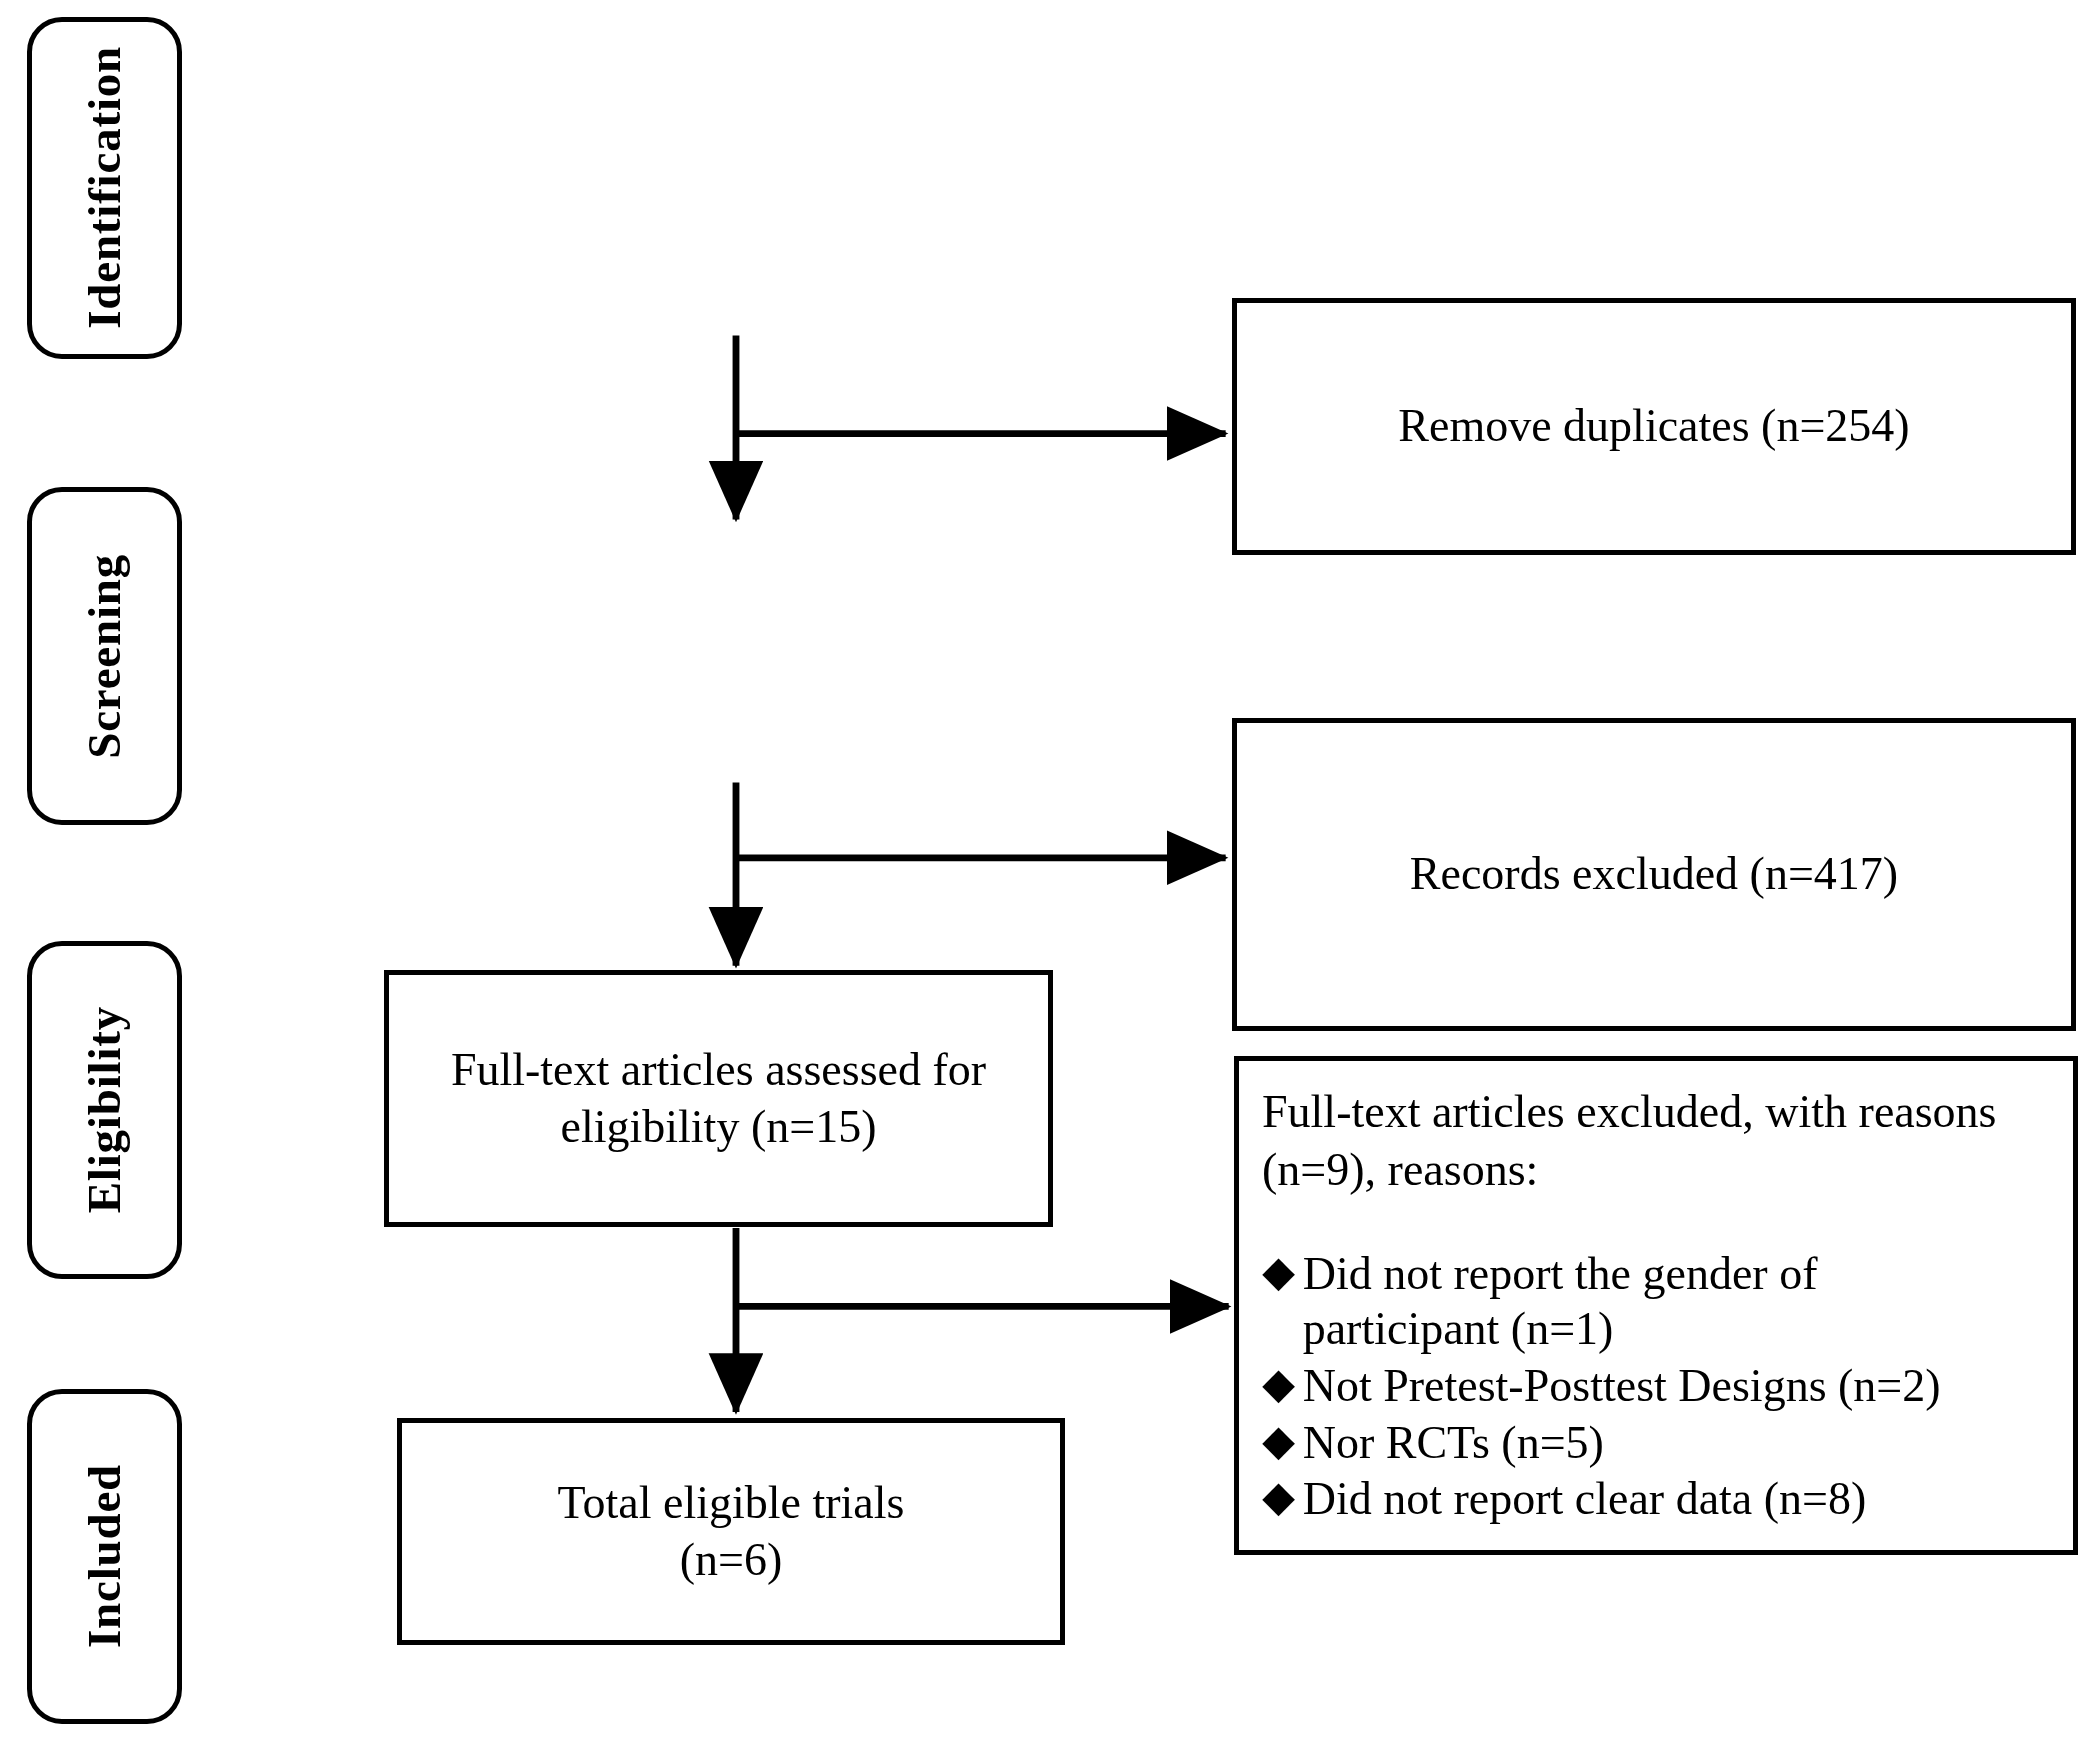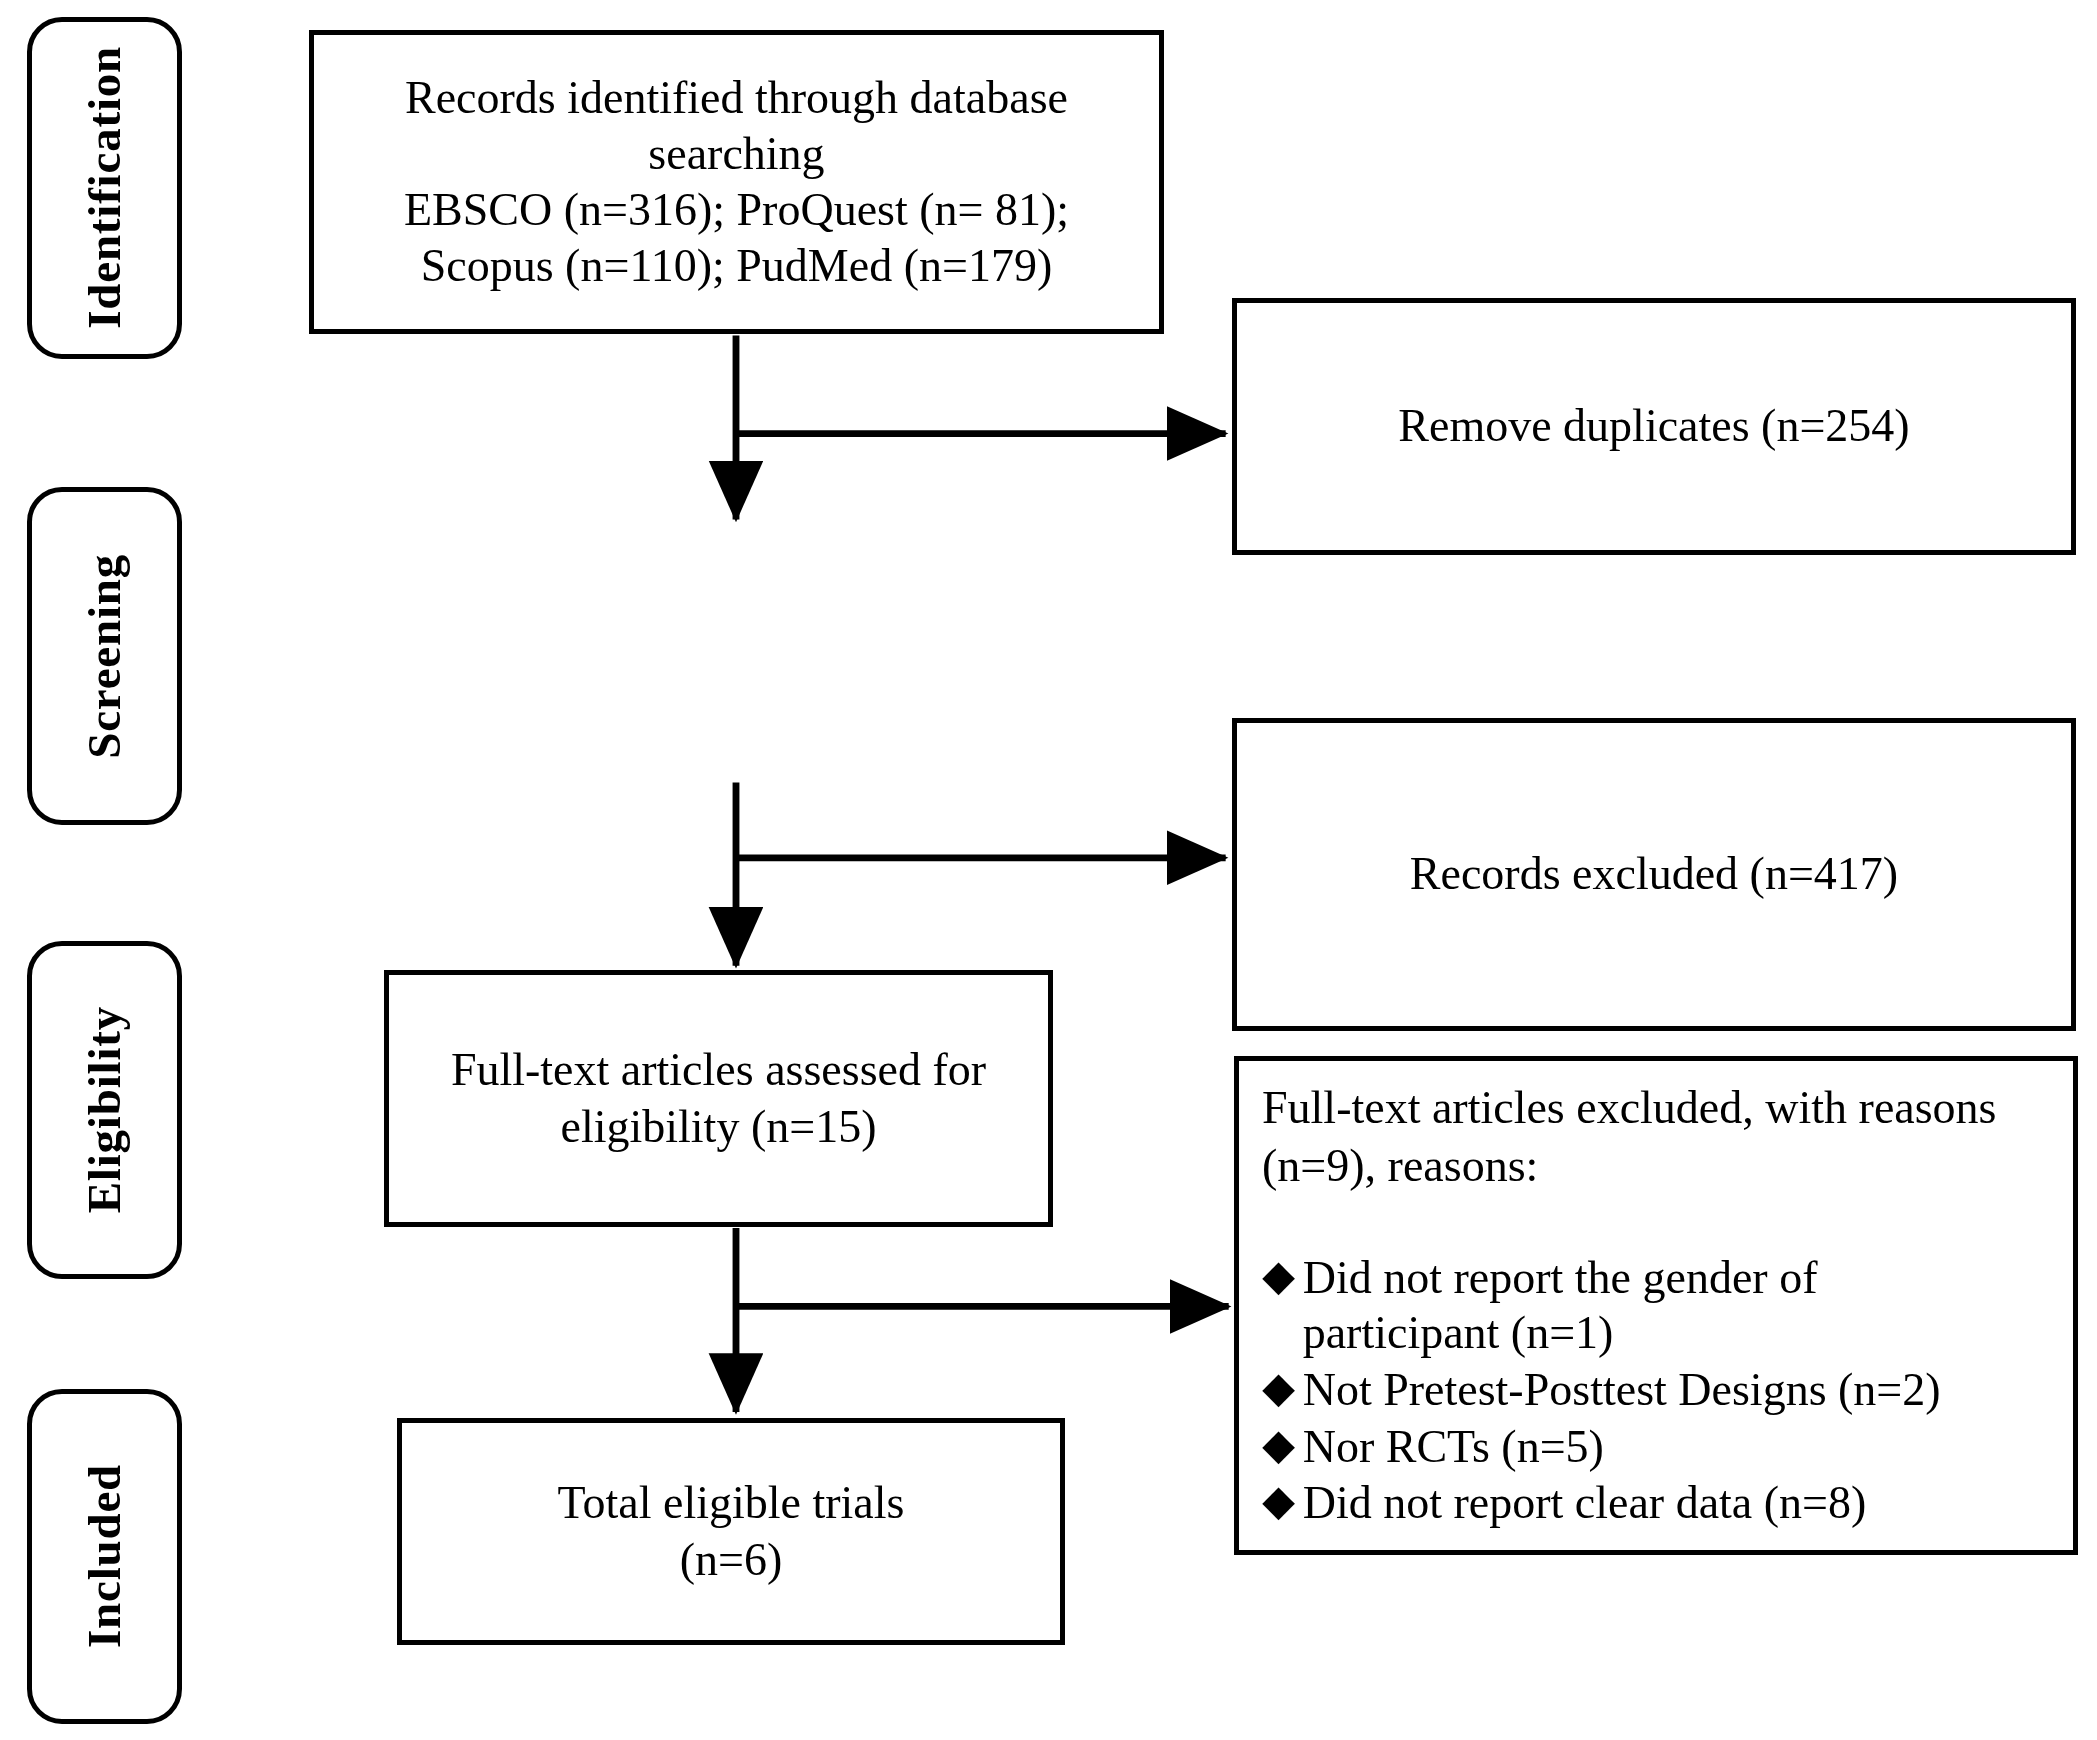--- a/index.html
+++ b/index.html
@@ -61,21 +61,21 @@
   .flow-box .box-text {
     font-family: "Liberation Serif", "DejaVu Serif", serif;
     font-size: 46px;
     line-height: 1.22;
     color: #000000;
     text-align: center;
     white-space: pre-line;
   }
   .flow-box.align-left {
     align-items: flex-start;
-    justify-content: space-between;
+    justify-content: center;
     padding: 18px 18px 18px 23px;
     flex-direction: column;
   }
   
   .reasons-head {
     font-family: "Liberation Serif", "DejaVu Serif", serif;
     font-size: 46px;
     line-height: 1.26;
     color: #000000;
     text-align: left;
@@ -158,26 +158,20 @@
   </div>
 
   <div class="stage-pill" style="left:27px; top:941px; width:155px; height:338px;">
     <span class="stage-text">Eligibility</span>
   </div>
 
   <div class="stage-pill" style="left:27px; top:1389px; width:155px; height:335px;">
     <span class="stage-text">Included</span>
   </div>
 
-  <div class="flow-box" style="left:309px; top:30px; width:855px; height:304px;">
-    <div class="box-text">Records identified through database
-searching
-EBSCO (n=316); ProQuest (n= 81);
-Scopus (n=110); PudMed (n=179)</div>
-  </div>
 
   <div class="flow-box" style="left:1232px; top:298px; width:844px; height:257px;align-items:center;">
     <div class="box-text">Remove duplicates (n=254)</div>
   </div>
 
 
   <div class="flow-box" style="left:1232px; top:718px; width:844px; height:313px;">
     <div class="box-text">Records excluded (n=417)</div>
   </div>
 

